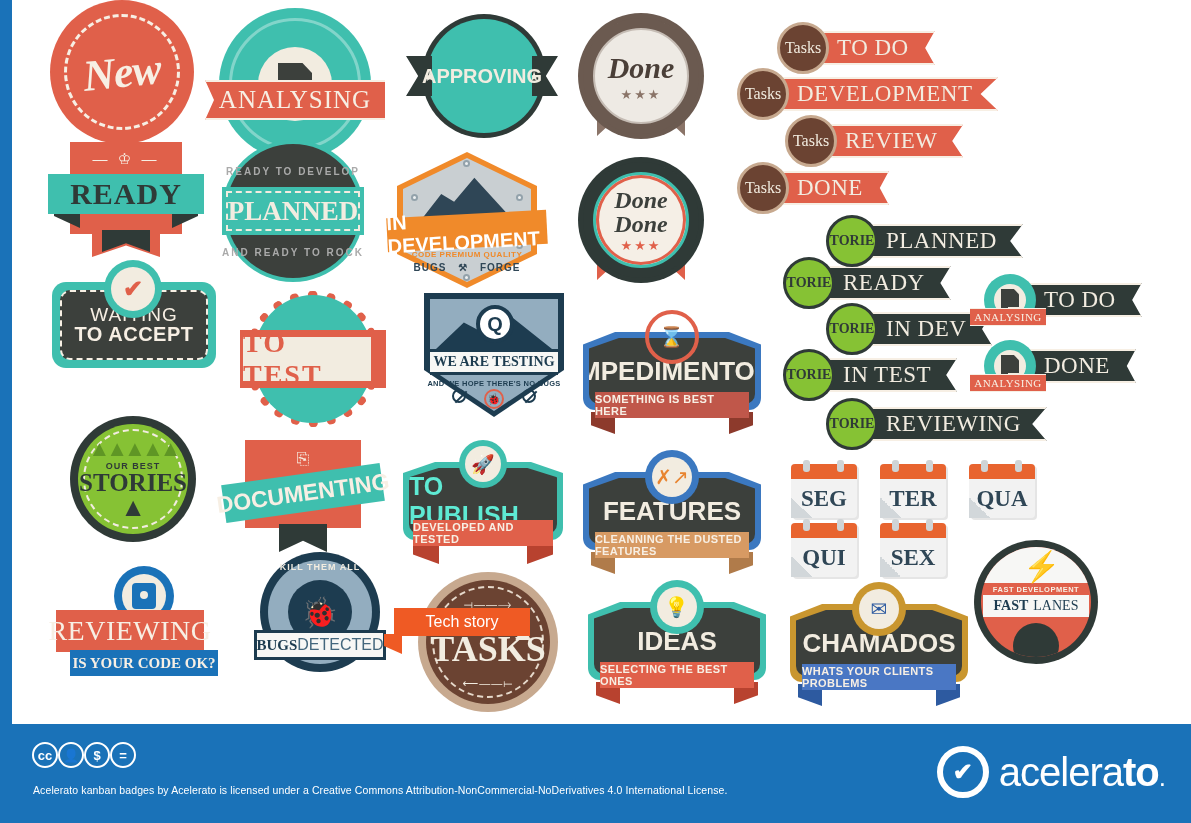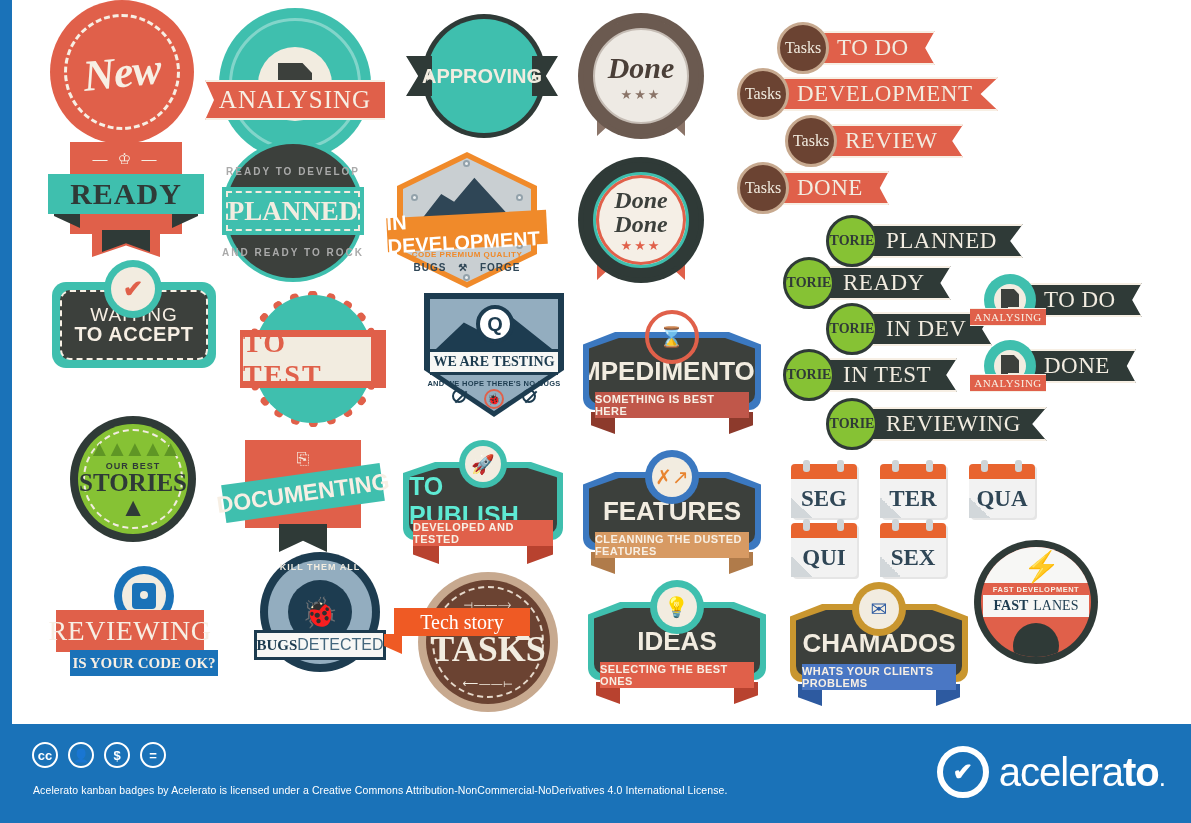--- a/index.html
+++ b/index.html
@@ -149,21 +149,21 @@
   .pub-rib span{font-weight:bold;font-size:11px;color:#f7efe4;letter-spacing:0.5px;}
   .pub-tail{position:absolute;width:26px;height:24px;background:#b8422f;top:100px;}
 
   
   .tsk{width:140px;height:140px;position:relative;display:flex;align-items:center;justify-content:center;}
   .tsk-o{position:absolute;left:0;top:0;width:140px;height:140px;border-radius:50%;background:#c7a98f;}
   .tsk-i{position:absolute;left:8px;top:8px;width:124px;height:124px;border-radius:50%;background:#6b4332;}
   .tsk-i::before{content:"";position:absolute;inset:6px;border-radius:50%;border:2px dashed #e6d9cb;}
   .tsk-w{position:relative;font-family:"Liberation Serif",serif;font-weight:bold;font-size:36px;color:#f2ece0;letter-spacing:0px;margin-top:14px;}
   .tsk-rib{position:absolute;left:-24px;top:36px;width:136px;height:28px;background:#ef5a24;display:flex;align-items:center;justify-content:center;}
-  .tsk-rib span{font-family:Liberation Serif, serif;font-size:20px;color:#fff;}
+  .tsk-rib span{font-family:Liberation Sans, sans-serif;font-size:16px;color:#fff;}
   .tsk-tail{position:absolute;left:-34px;top:62px;width:18px;height:20px;background:#ef5a24;clip-path:polygon(0 0,100% 0,100% 100%,0 60%);}
   .tsk-tree{position:absolute;right:22px;top:44px;color:#f2ece0;font-size:26px;}
   .tsk-ar{position:absolute;left:0;width:140px;text-align:center;color:#f2ece0;font-size:11px;letter-spacing:1px;}
 
   
   .ros{width:116px;height:136px;position:relative;}
   .ros-tail{position:absolute;width:34px;height:56px;top:62px;}
   .ros-c{position:absolute;left:0;top:0;width:116px;height:116px;border-radius:50%;}
   .ros-c::before{content:"";position:absolute;inset:0;border-radius:50%;}
   .ros-in{position:absolute;left:10px;top:10px;width:96px;height:96px;border-radius:50%;display:flex;align-items:center;justify-content:center;flex-direction:column;}
@@ -211,21 +211,21 @@
   .fl-in{position:absolute;left:7px;top:7px;width:110px;height:110px;border-radius:50%;background:#e0604a;overflow:hidden;}
   .fl-top{position:absolute;left:0;top:0;width:110px;height:36px;background:#f7f7f5;}
   .fl-bolt{position:absolute;left:42px;top:2px;color:#e0604a;font-size:30px;}
   .fl-sub{position:absolute;left:0;top:38px;width:110px;text-align:center;font-size:7.5px;font-weight:bold;color:#f7efe4;letter-spacing:0.5px;}
   .fl-label{position:absolute;left:2px;top:48px;width:106px;height:22px;background:#f7f7f5;display:flex;align-items:center;justify-content:center;}
   .fl-label span{font-family:"Liberation Serif",serif;font-weight:bold;font-size:14px;color:#1d3c50;}
   .fl-gauge{position:absolute;left:32px;top:76px;width:46px;height:46px;border-radius:50%;background:#2f3a37;}
 
   
   .footer{position:absolute;left:0;top:724px;width:1191px;height:99px;background:#1a72b8;}
-  .cc-icons{position:absolute;left:32px;top:18px;display:flex;gap:10px;}
+  .cc-icons{position:absolute;left:32px;top:18px;display:flex;}
   .cc{width:26px;height:26px;border-radius:50%;border:2px solid #fff;color:#fff;display:flex;align-items:center;justify-content:center;font-size:13px;font-weight:bold;}
   .lic{position:absolute;left:33px;top:60px;color:#fff;font-size:10.5px;letter-spacing:0.1px;}
   .logo{position:absolute;right:26px;top:22px;display:flex;align-items:center;gap:10px;}
   .logo-mark{width:52px;height:52px;border-radius:50%;border:6px solid #fff;display:flex;align-items:center;justify-content:center;color:#fff;font-size:24px;font-weight:bold;}
   .logo-txt{color:#fff;font-size:40px;letter-spacing:-1px;}
   .logo-txt b{font-weight:bold;}
   .logo-txt i{font-style:normal;font-size:26px;}
 </style>
 </head>
 <body>

